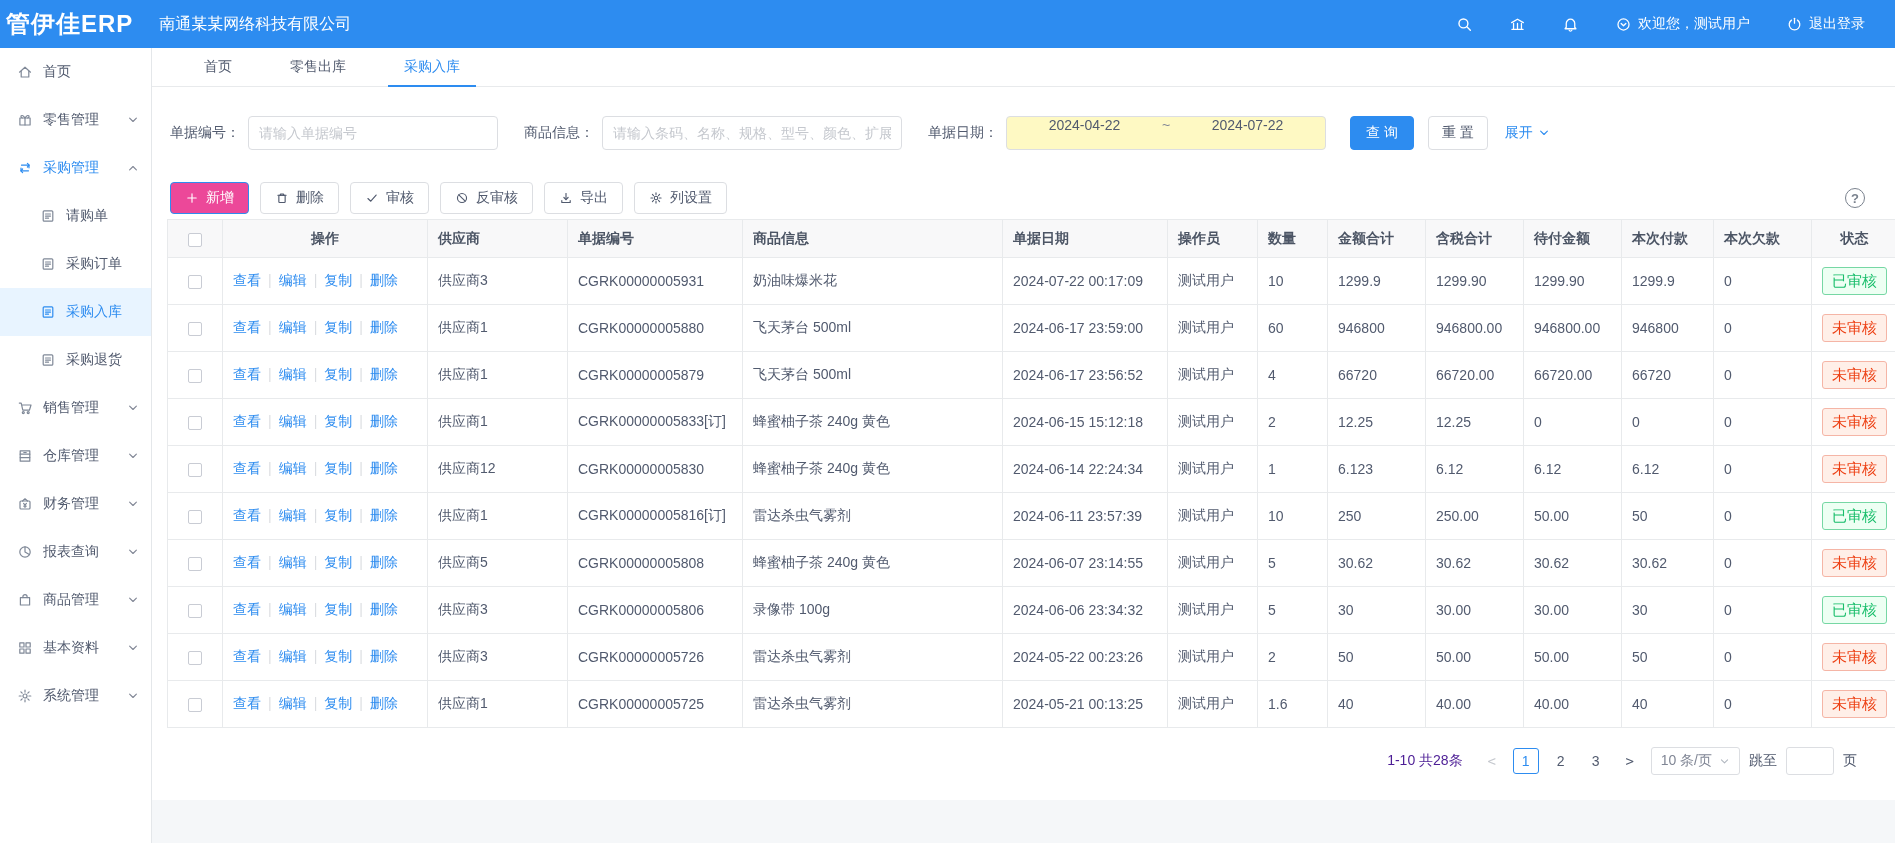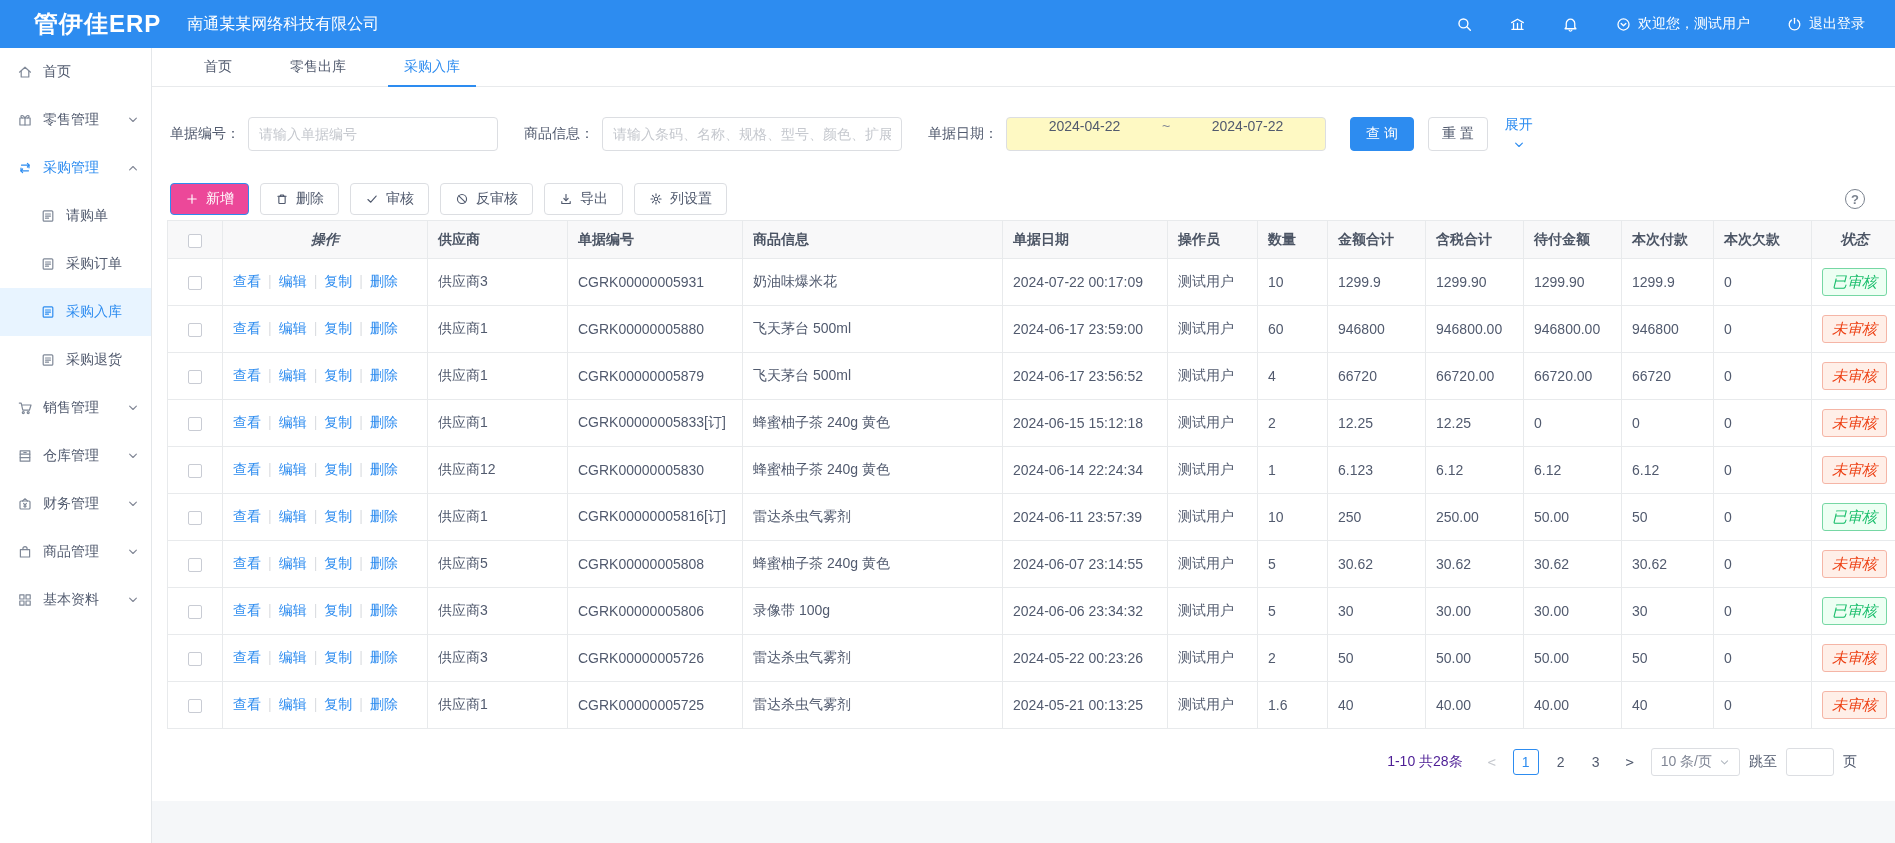--- a/index.html
+++ b/index.html
@@ -1,21 +1,21 @@
 <!DOCTYPE html>
 <html><head>
 <meta charset="utf-8">
 <style>
   * { box-sizing: border-box; margin: 0; padding: 0; }
   html,body { width:1895px; height:843px; overflow:hidden; }
   body { font-family:"Liberation Sans","DejaVu Sans",sans-serif; font-size:14px; color:#515a6e; background:#f5f7f9; }
 
   
   .topbar { height:48px; background:#2d8cf0; display:flex; align-items:center; color:#fff; }
-  .logo { padding-left:34px; font-size:24px; font-weight:bold; letter-spacing:1px; white-space:nowrap; }
+  .logo { padding-left:6px; font-size:24px; font-weight:bold; letter-spacing:1px; white-space:nowrap; }
   .company { margin-left:26px; font-size:16px; }
   .topbar-right { margin-left:auto; display:flex; align-items:center; gap:36px; padding-right:30px; font-size:14px; }
   .tb-group { display:inline-flex; align-items:center; gap:6px; cursor:pointer; }
   .icn { display:inline-flex; align-items:center; justify-content:center; line-height:0; }
   .tb-icon svg { width:17px; height:17px; }
 
   
   .shell { display:flex; height:795px; }
   .sidebar { width:152px; background:#fff; border-right:1px solid #e4e7ea; flex:none; }
   .menu-item { height:48px; display:flex; align-items:center; padding:0 12px 0 17px; cursor:pointer; color:#515a6e; }
@@ -42,37 +42,37 @@
   .flabel { white-space:nowrap; margin-right:8px; }
   .ml { margin-left:26px; }
   .ipt { height:34px; border:1px solid #dcdee2; border-radius:4px; padding:0 10px; font-size:14px; color:#515a6e; outline:none; font-family:inherit; }
   .ipt::placeholder { color:#c5c8ce; }
   .w250 { width:250px; } .w300 { width:300px; }
   .datebox { width:320px; height:34px; border:1px solid #dcdee2; border-radius:4px; display:flex; align-items:flex-start; justify-content:space-evenly; cursor:pointer; background:#fef9c3; }
   .tilde { color:#808695; }
   .btn { height:34px; border-radius:4px; font-size:14px; cursor:pointer; font-family:inherit; }
   .btn.primary { margin-left:24px; padding:0 15px; background:#2d8cf0; border:1px solid #2d8cf0; color:#fff; }
   .btn.plain { margin-left:14px; padding:0 13px; background:#fff; border:1px solid #dcdee2; color:#515a6e; }
-  .expand { margin-left:17px; color:#2d8cf0; display:inline-flex; align-items:center; gap:5px; cursor:pointer;flex-direction:column; }
+  .expand { margin-left:17px; color:#2d8cf0; display:inline-flex; align-items:center; gap:5px; cursor:pointer; }
   .expand .chevb svg { width:12px; height:12px; }
 
   
   .toolbar { display:flex; align-items:center; padding:14px 16px 5px 18px; }
   .tb-buttons { display:flex; align-items:center; gap:11px; }
   .tbtn { height:32px; border:1px solid #dcdee2; background:#fff; border-radius:4px; padding:0 14px; display:inline-flex; align-items:center; gap:7px; color:#515a6e; font-size:14px; cursor:pointer; font-family:inherit; }
   .tbtn svg { width:14px; height:14px; }
   .tbtn.primary { background:#ec4899; border-color:#2d8cf0; color:#fff; }
   .help { margin-left:auto; width:20px; height:20px; border:1px solid #7a828e; border-radius:50%; color:#7a828e; font-size:13px; font-weight:bold; display:flex; align-items:center; justify-content:center; cursor:pointer; margin-right:14px; }
 
   
   table { width:calc(100% - 30px); margin:0 15px; border-collapse:collapse; table-layout:fixed; font-size:14px; }
   th, td { border:1px solid #e8eaec; padding:0 10px; text-align:left; overflow:hidden; white-space:nowrap; }
   th { background:#f8f8f9; height:38px; color:#4c5565; font-weight:bold; }
   td { height:47px; color:#515a6e; }
-  th.center, td.center { text-align:center;font-style:italic; }
+  th.center, td.center { text-align:center; }
   .cbx { display:inline-block; width:14px; height:14px; border:1px solid #c9ccd4; border-radius:2px; background:#fff; vertical-align:middle; cursor:pointer; }
   .alink { color:#2d8cf0; cursor:pointer; }
   .sep { color:#dcdee2; margin:0 7px; }
   .badge { display:inline-block; padding:3px 9px; font-size:15px; border-radius:3px; border:1px solid; line-height:1.3; }
   .badge.approved { color:#19be6b; border-color:#76d7a4; background:#edfff3; }
   .badge.unapproved { color:#ed4014; border-color:#f5b5a6; background:#ffefe8;text-align:right; }
 
   
   .pagebar { display:flex; justify-content:flex-end; align-items:center; gap:9px; padding:19px 38px 25px 0; color:#515a6e; }
   .pg-summary { margin-right:8px; color:#4c1d95; }
@@ -248,20 +248,34 @@
         <span class="mi-label">财务管理</span>
         <span class="icn chev">
           <svg viewBox="0 0 16 16" fill="none" stroke="currentColor" stroke-width="1.5" stroke-linecap="round" stroke-linejoin="round">
             <path d="M3.5 5.5 8 10l4.5-4.5"></path>
           </svg>
         </span>
       </div>
       <div class="menu-item">
         <span class="icn mi-icon">
           <svg viewBox="0 0 16 16" fill="none" stroke="currentColor" stroke-width="1.2" stroke-linecap="round" stroke-linejoin="round">
+            <circle cx="8" cy="8" r="5.2"></circle>
+            <path d="M8 2.8V8l4.3 2.6"></path>
+          </svg>
+        </span>
+        <span class="mi-label">报表查询</span>
+        <span class="icn chev">
+          <svg viewBox="0 0 16 16" fill="none" stroke="currentColor" stroke-width="1.5" stroke-linecap="round" stroke-linejoin="round">
+            <path d="M3.5 5.5 8 10l4.5-4.5"></path>
+          </svg>
+        </span>
+      </div>
+      <div class="menu-item">
+        <span class="icn mi-icon">
+          <svg viewBox="0 0 16 16" fill="none" stroke="currentColor" stroke-width="1.2" stroke-linecap="round" stroke-linejoin="round">
             <path d="M3.4 5.6h9.2V13H3.4z"></path>
             <path d="M5.9 5.6v-.9a2.1 2.1 0 0 1 4.2 0v.9"></path>
           </svg>
         </span>
         <span class="mi-label">商品管理</span>
         <span class="icn chev">
           <svg viewBox="0 0 16 16" fill="none" stroke="currentColor" stroke-width="1.5" stroke-linecap="round" stroke-linejoin="round">
             <path d="M3.5 5.5 8 10l4.5-4.5"></path>
           </svg>
         </span>
@@ -269,20 +283,34 @@
       <div class="menu-item">
         <span class="icn mi-icon">
           <svg viewBox="0 0 16 16" fill="none" stroke="currentColor" stroke-width="1.2" stroke-linecap="round" stroke-linejoin="round">
             <rect x="2.8" y="2.8" width="4.2" height="4.2"></rect>
             <rect x="9" y="2.8" width="4.2" height="4.2"></rect>
             <rect x="2.8" y="9" width="4.2" height="4.2"></rect>
             <rect x="9" y="9" width="4.2" height="4.2"></rect>
           </svg>
         </span>
         <span class="mi-label">基本资料</span>
+        <span class="icn chev">
+          <svg viewBox="0 0 16 16" fill="none" stroke="currentColor" stroke-width="1.5" stroke-linecap="round" stroke-linejoin="round">
+            <path d="M3.5 5.5 8 10l4.5-4.5"></path>
+          </svg>
+        </span>
+      </div>
+      <div class="menu-item">
+        <span class="icn mi-icon">
+          <svg viewBox="0 0 16 16" fill="none" stroke="currentColor" stroke-width="1.2" stroke-linecap="round" stroke-linejoin="round">
+            <circle cx="8" cy="8" r="2"></circle>
+            <path d="M8 2.2v1.9M8 11.9v1.9M2.2 8h1.9M11.9 8h1.9M3.9 3.9l1.3 1.3M10.8 10.8l1.3 1.3M12.1 3.9l-1.3 1.3M5.2 10.8l-1.3 1.3"></path>
+          </svg>
+        </span>
+        <span class="mi-label">系统管理</span>
         <span class="icn chev">
           <svg viewBox="0 0 16 16" fill="none" stroke="currentColor" stroke-width="1.5" stroke-linecap="round" stroke-linejoin="round">
             <path d="M3.5 5.5 8 10l4.5-4.5"></path>
           </svg>
         </span>
       </div>
     </aside>
 
   <div class="main">
     <div class="panel">

